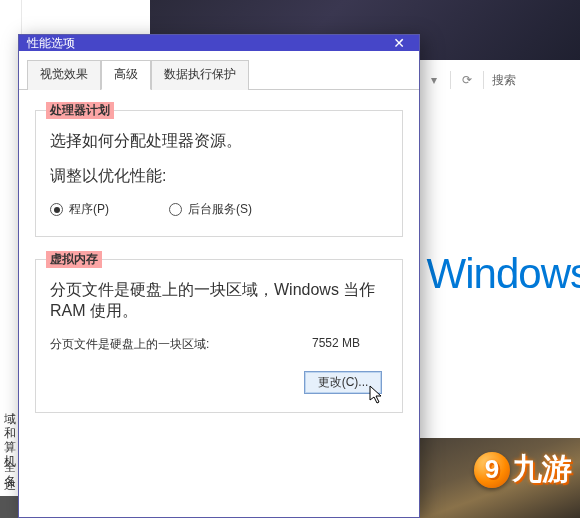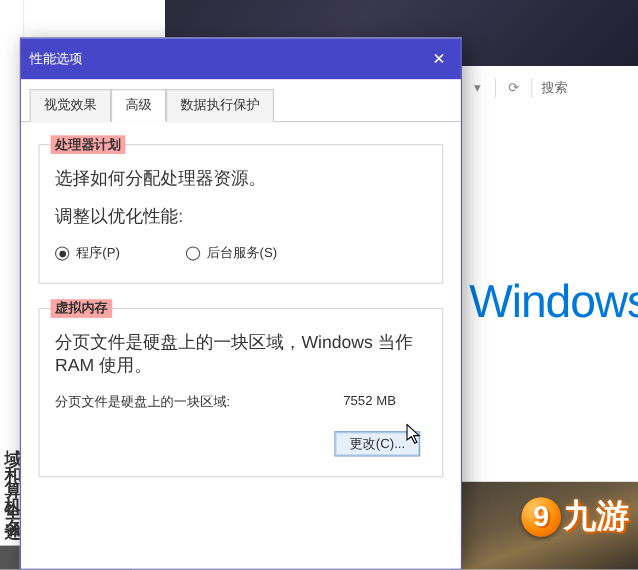--- a/index.html
+++ b/index.html
@@ -16,21 +16,21 @@
     background: linear-gradient(135deg,#2b2a3a,#3a3750 40%,#1f2030);
   }
   .bg-white {
     position: absolute; left: 0; top: 0; right: 0; bottom: 0;
     background: #fff;
   }
   .bg-left {
     position: absolute; left:0; top:0; width:22px; height:518px;
     background:#fff; border-right:1px solid #e8e8e8;
   }
-  .left-stub { position:absolute; left:4px; width:16px; color:#333; font-size:16px; line-height:14px;font-weight:bold; } .s2{top:412px} .s3{top:440px} .s4{top:460px} .s5{top:478px}
+  .left-stub { position:absolute; left:4px; width:16px; color:#333; font-size:12px; line-height:14px; } .s2{top:412px} .s3{top:440px} .s4{top:460px} .s5{top:478px}
   .bottom-strip {
     position:absolute; left:0; bottom:0; width:120px; height:22px; background:#555;
   }
   .right-area {
     position:absolute; right:0; top:60px; width:160px; bottom:0; background:#fff;
   }
   .toolbar {
     position:absolute; top:6px; left:0; right:0; height:28px;
     display:flex; align-items:center; gap:6px; padding:0 6px;
     color:#666;
@@ -67,25 +67,24 @@
   }
   
   .dialog {
     position:absolute; left:18px; top:34px;
     width:402px; height:484px;
     background:#fff;
     border:1px solid #5a5aa8;
     box-shadow:4px 4px 18px rgba(0,0,0,.35);
   }
   .titlebar {
-    height:37px; background:#4646c8;
+    height:16px; background:#4646c8;
     color:#fff; display:flex; align-items:center;
     padding:0 8px; font-size:12px;
     justify-content:space-between;
-    font-family:Liberation Serif, serif;
   }
   .close-x { font-size:14px; cursor:pointer; padding:0 6px; }
   .tabstrip {
     display:flex; padding:8px 8px 0 8px;
     border-bottom:1px solid #ccc;
     gap:0;
   }
   .tab {
     padding:5px 12px 6px;
     border:1px solid #ccc;

